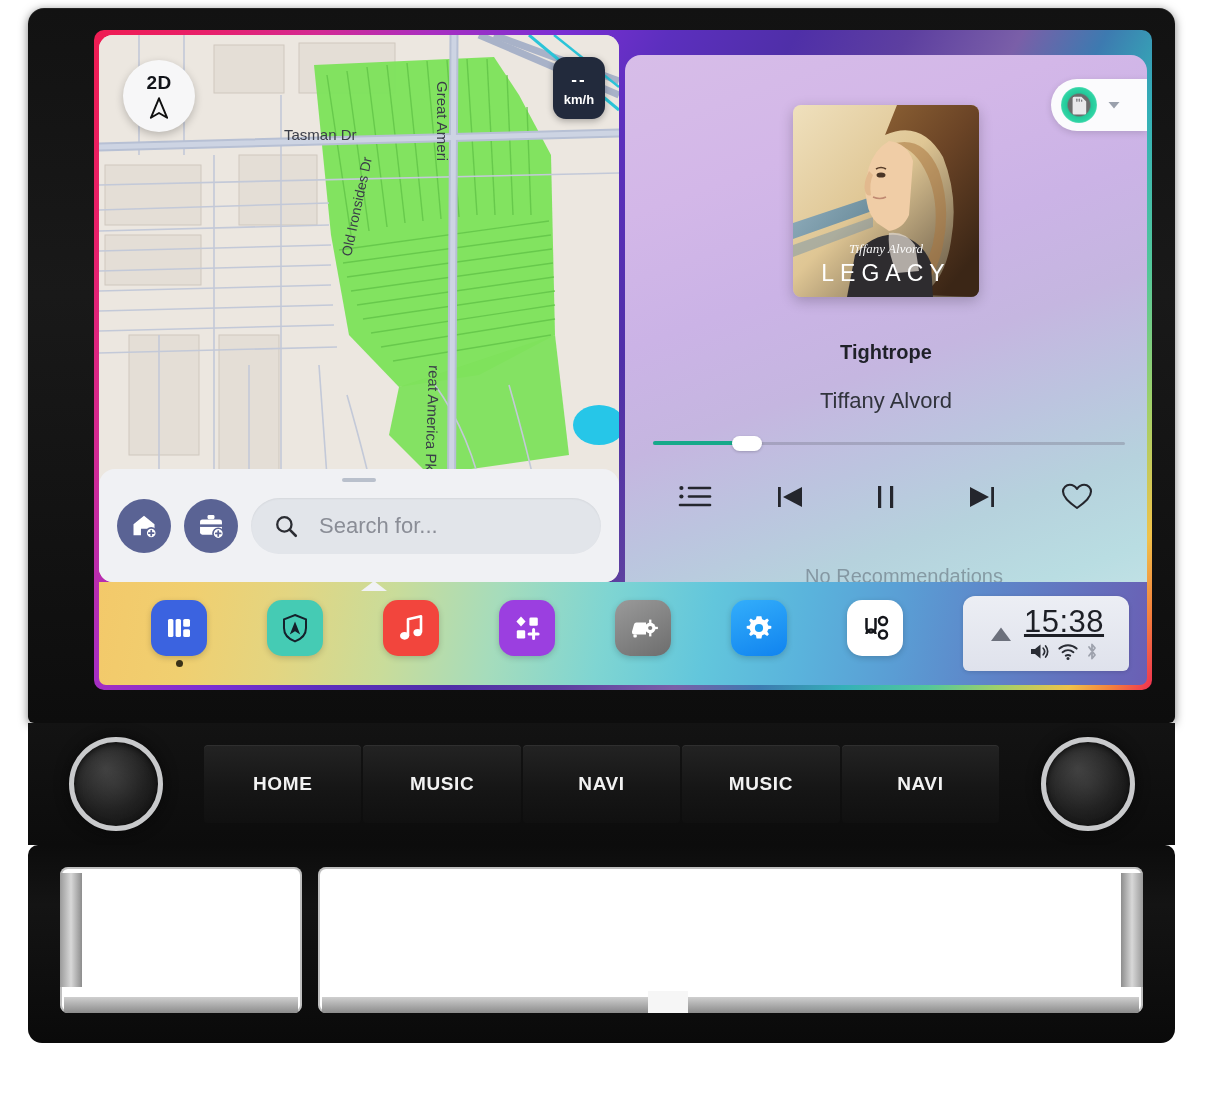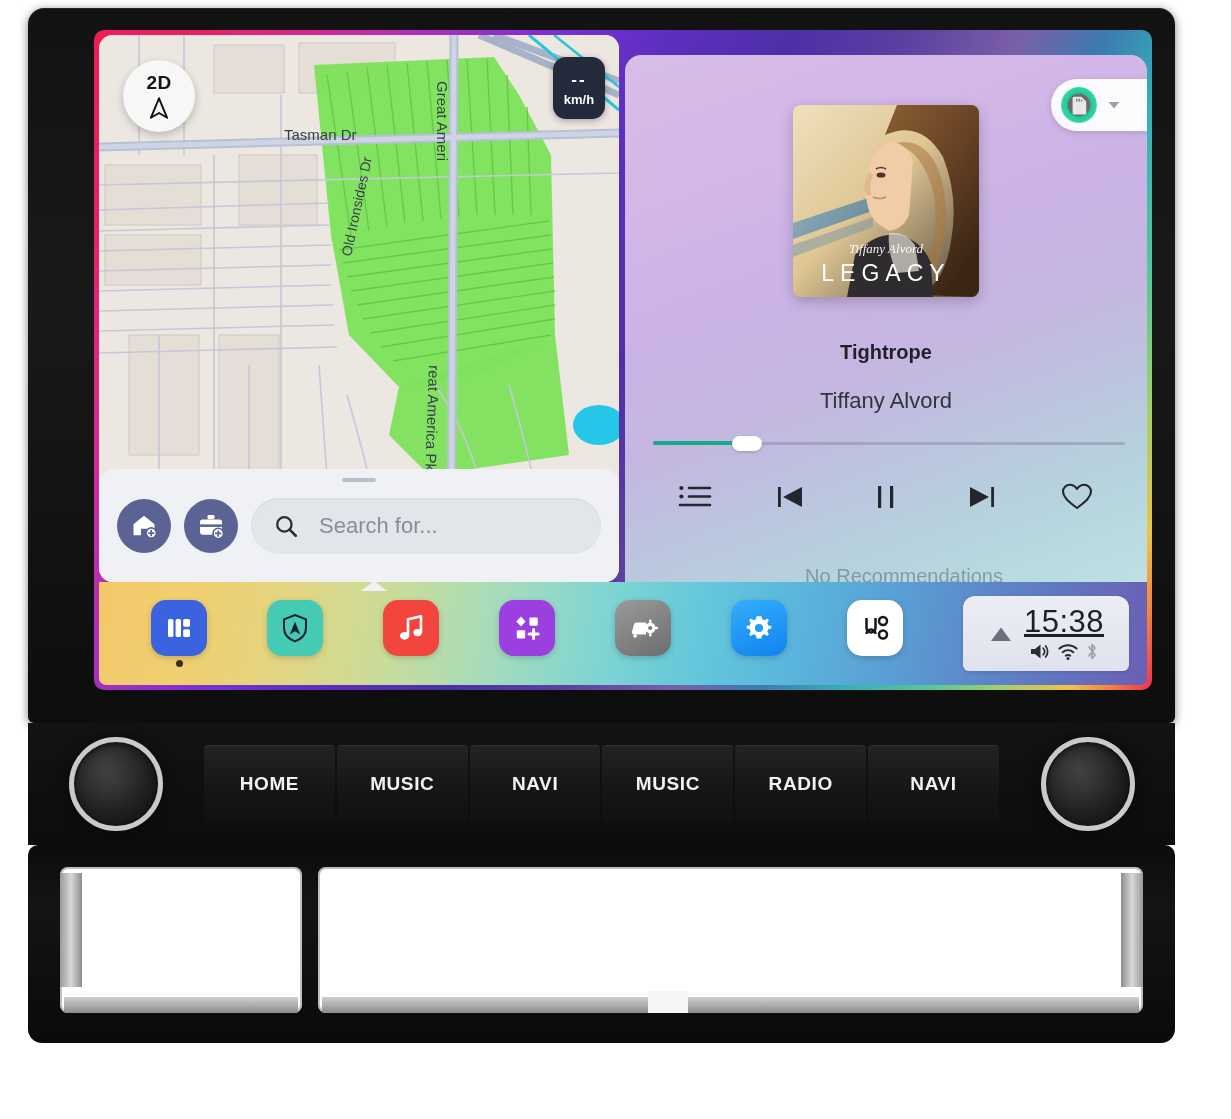--- a/index.html
+++ b/index.html
@@ -642,21 +642,20 @@
 
   <div class="btn-row">
     <div class="knob-zone">
       <div class="knob"></div>
     </div>
     <div class="hard-buttons" id="hard-buttons">
         <div class="hard-btn">HOME</div>
         <div class="hard-btn">MUSIC</div>
         <div class="hard-btn">NAVI</div>
         <div class="hard-btn">MUSIC</div>
-        <div class="hard-btn">RADIO</div>
         <div class="hard-btn">NAVI</div>
       </div>
     <div class="knob-zone">
       <div class="knob"></div>
     </div>
   </div>
 
   <div class="bracket">
     <div class="bracket-cut left">
       <div class="clip-l"></div>

